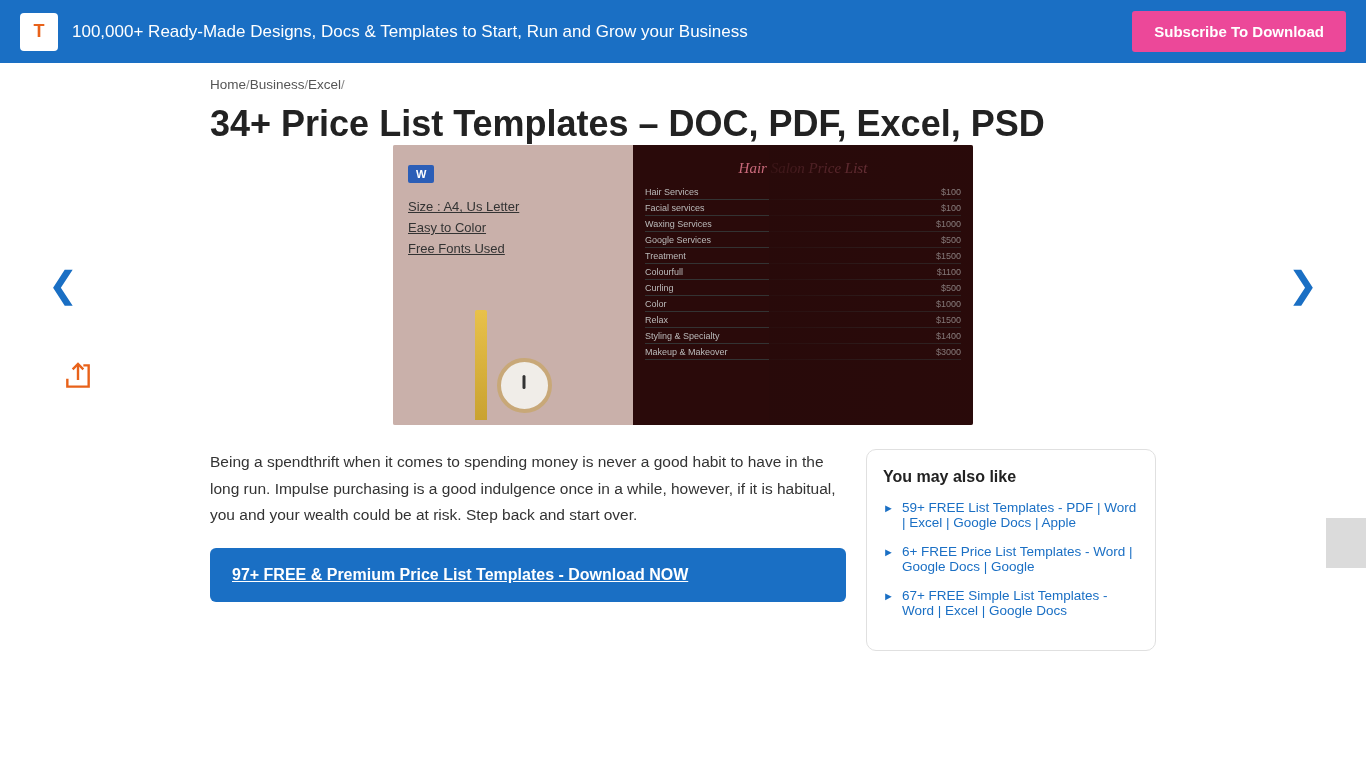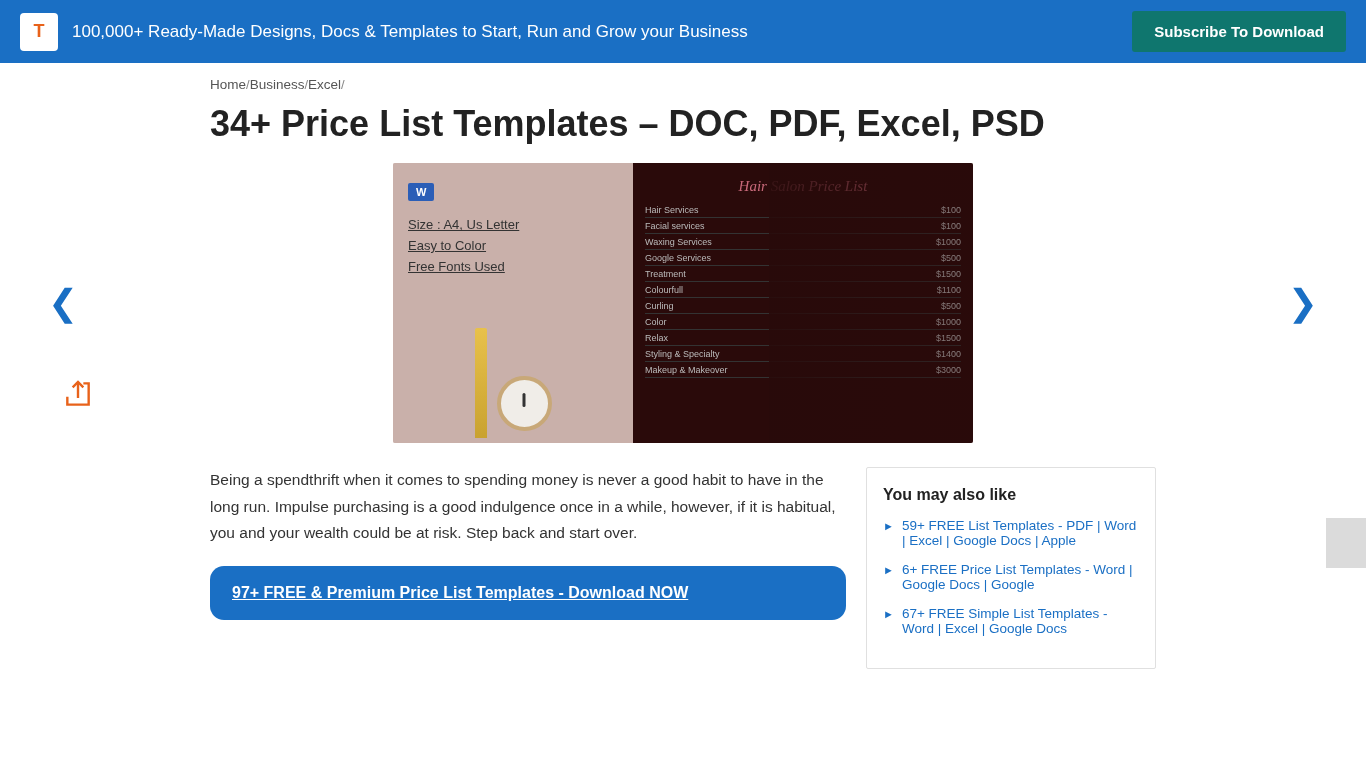--- a/index.html
+++ b/index.html
@@ -32,21 +32,21 @@
       border-radius: 4px;
       flex-shrink: 0;
     }
     .banner-text {
       color: #fff;
       font-size: 17px;
       font-weight: 400;
       text-align: center;
     }
     .subscribe-btn {
-      background: #0f766e;
+      background: #ec4899;
       color: #fff;
       border: none;
       padding: 12px 22px;
       font-size: 15px;
       font-weight: bold;
       cursor: pointer;
       border-radius: 3px;
       white-space: nowrap;
     }
 
@@ -70,21 +70,20 @@
       color: #555;
       text-decoration: none;
     }
     .breadcrumb-sep { color: #888; font-size: 13px; }
 
     
     .page-title {
       font-size: 36px;
       font-weight: bold;
       color: #222;
-      margin-bottom: 18px;
       line-height: 1.2;
     }
 
     
     .carousel-wrapper {
       position: relative;
       display: flex;
       align-items: center;
       justify-content: center;
       margin-bottom: 24px;
@@ -255,33 +254,33 @@
       font-size: 15.5px;
       line-height: 1.7;
       color: #333;
       margin-bottom: 20px;
     }
 
     
     .cta-box {
       background: #1a6fc4;
       padding: 18px 22px;
-      border-radius: 14px;
+      border-radius: 6px;
     }
     .cta-box a {
       color: #fff;
       font-size: 16px;
       font-weight: bold;
       text-decoration: underline;
     }
 
     
     .sidebar-box {
       border: 1px solid #e0e0e0;
-      border-radius: 2px;
+      border-radius: 10px;
       padding: 18px 16px;
       background: #fff;
     }
     .sidebar-title {
       font-size: 16px;
       font-weight: bold;
       color: #222;
       margin-bottom: 14px;
     }
     .sidebar-link {

